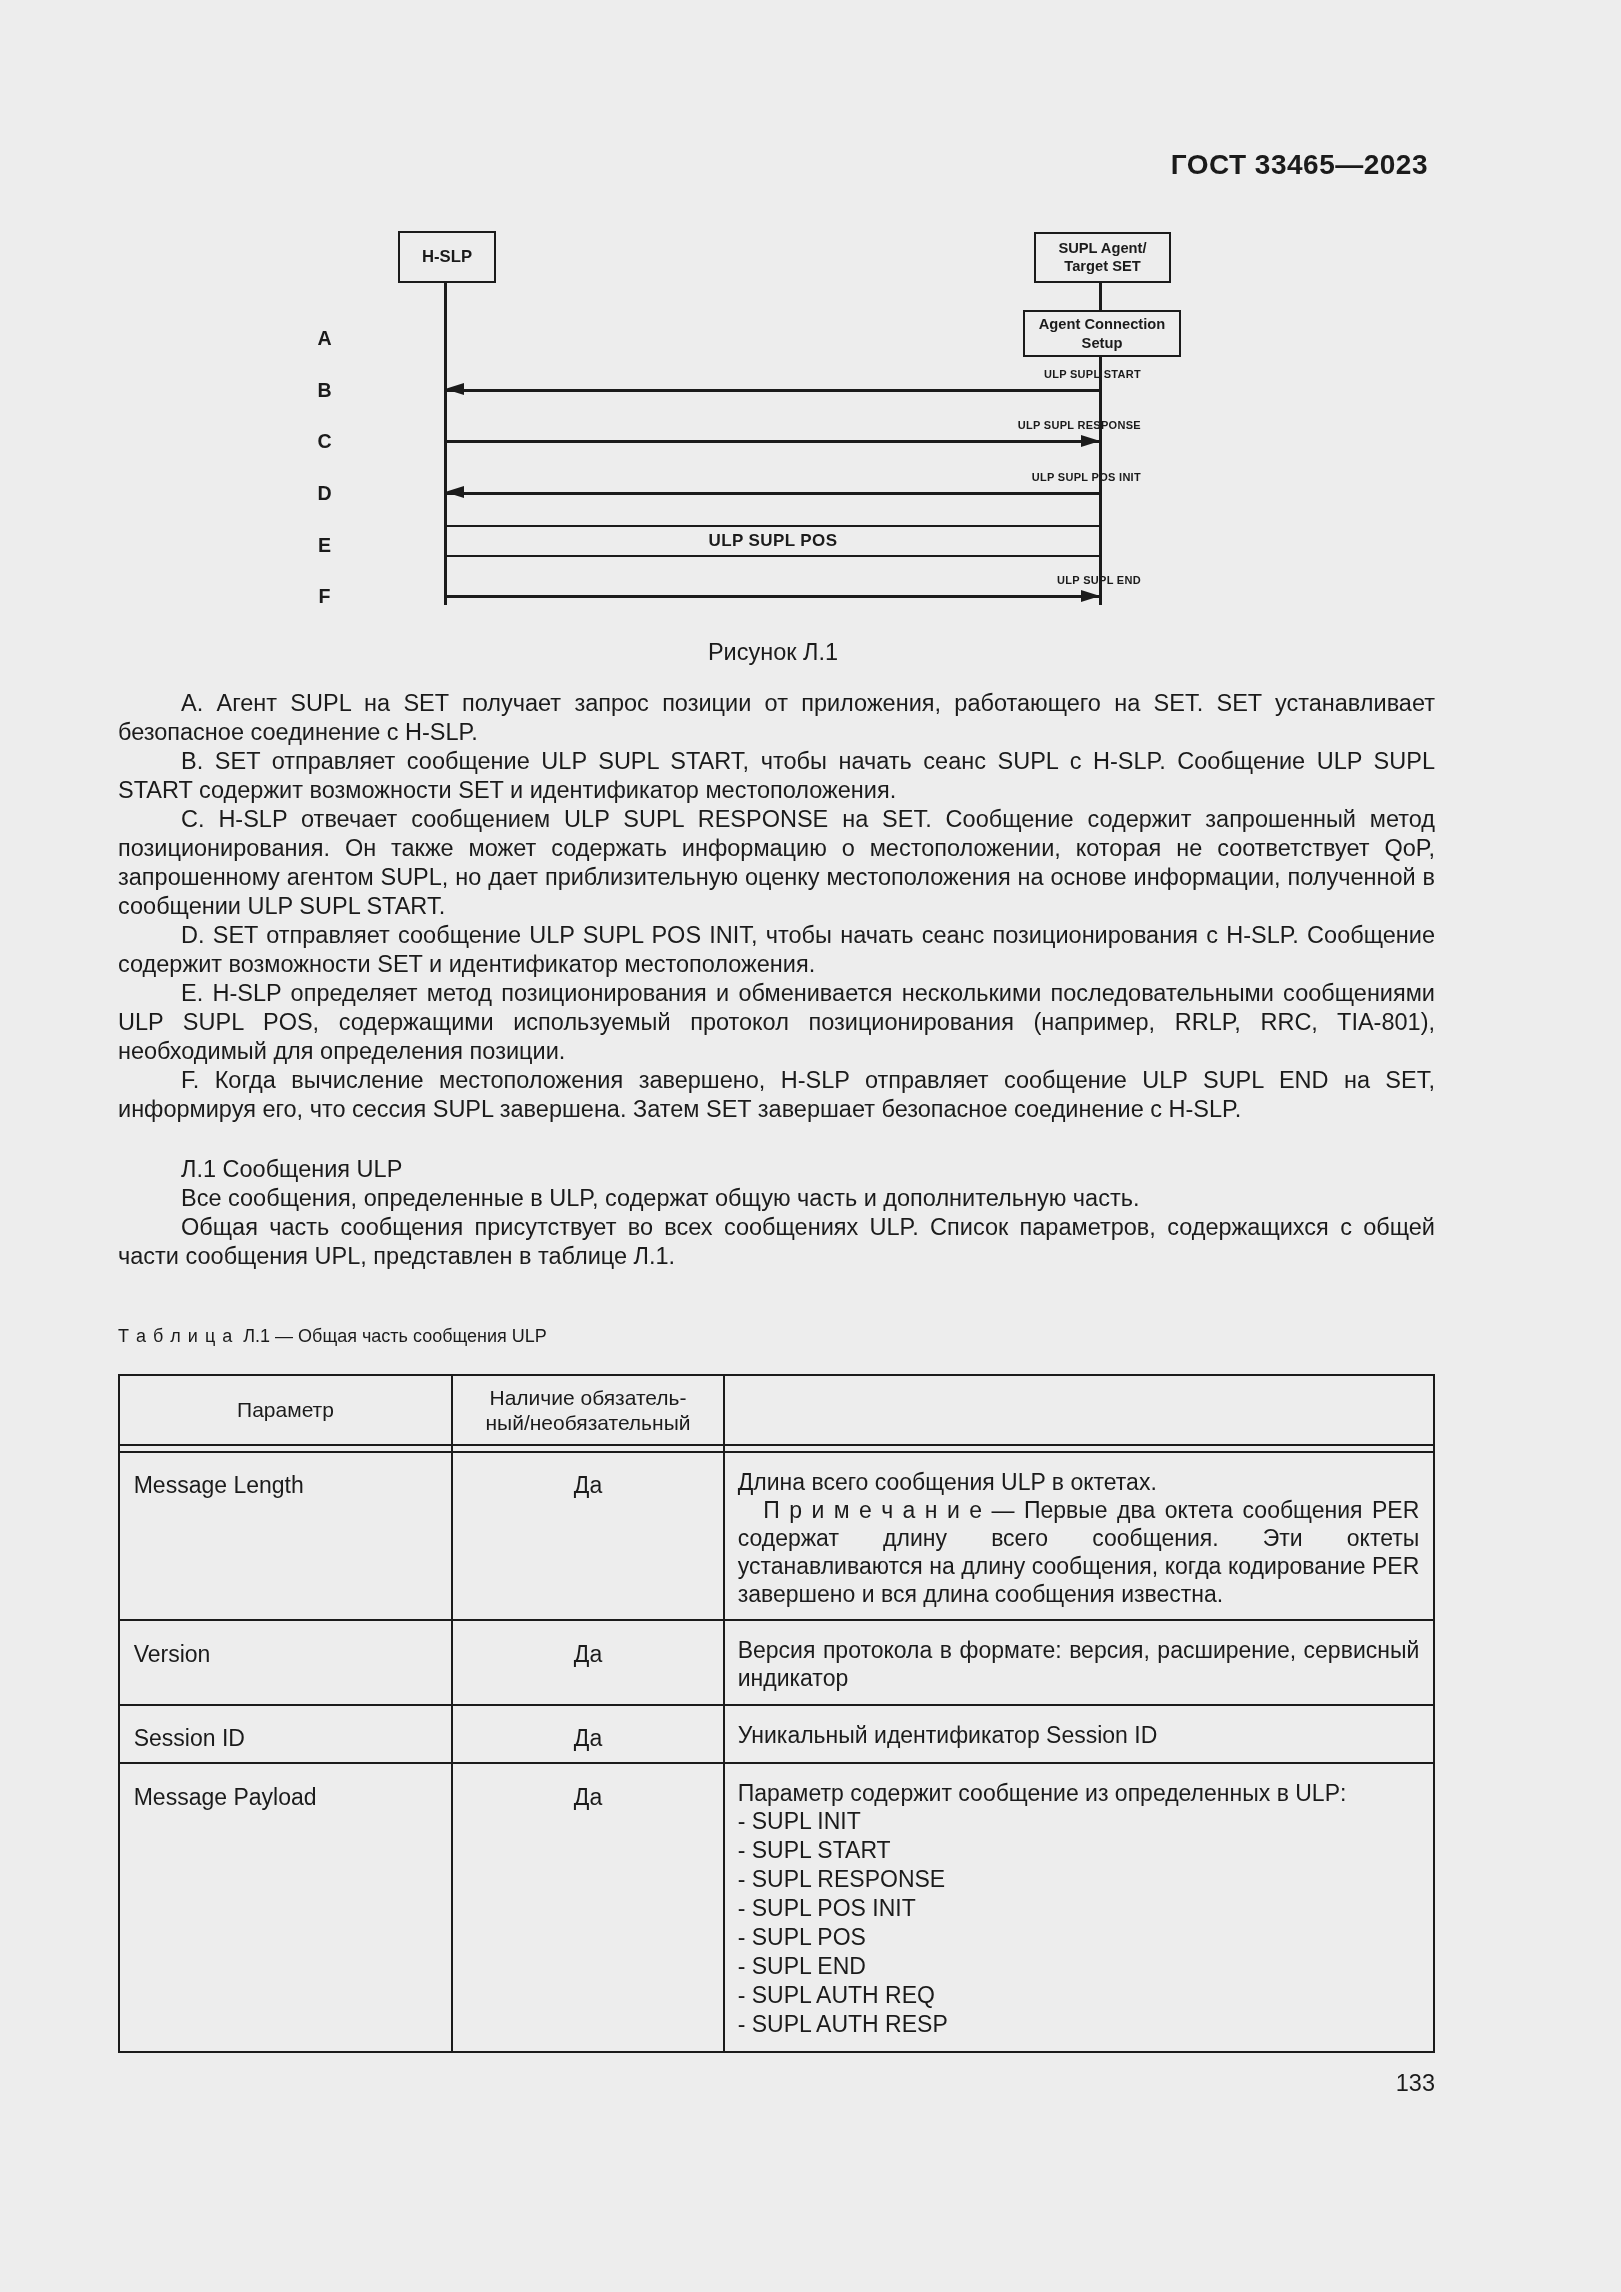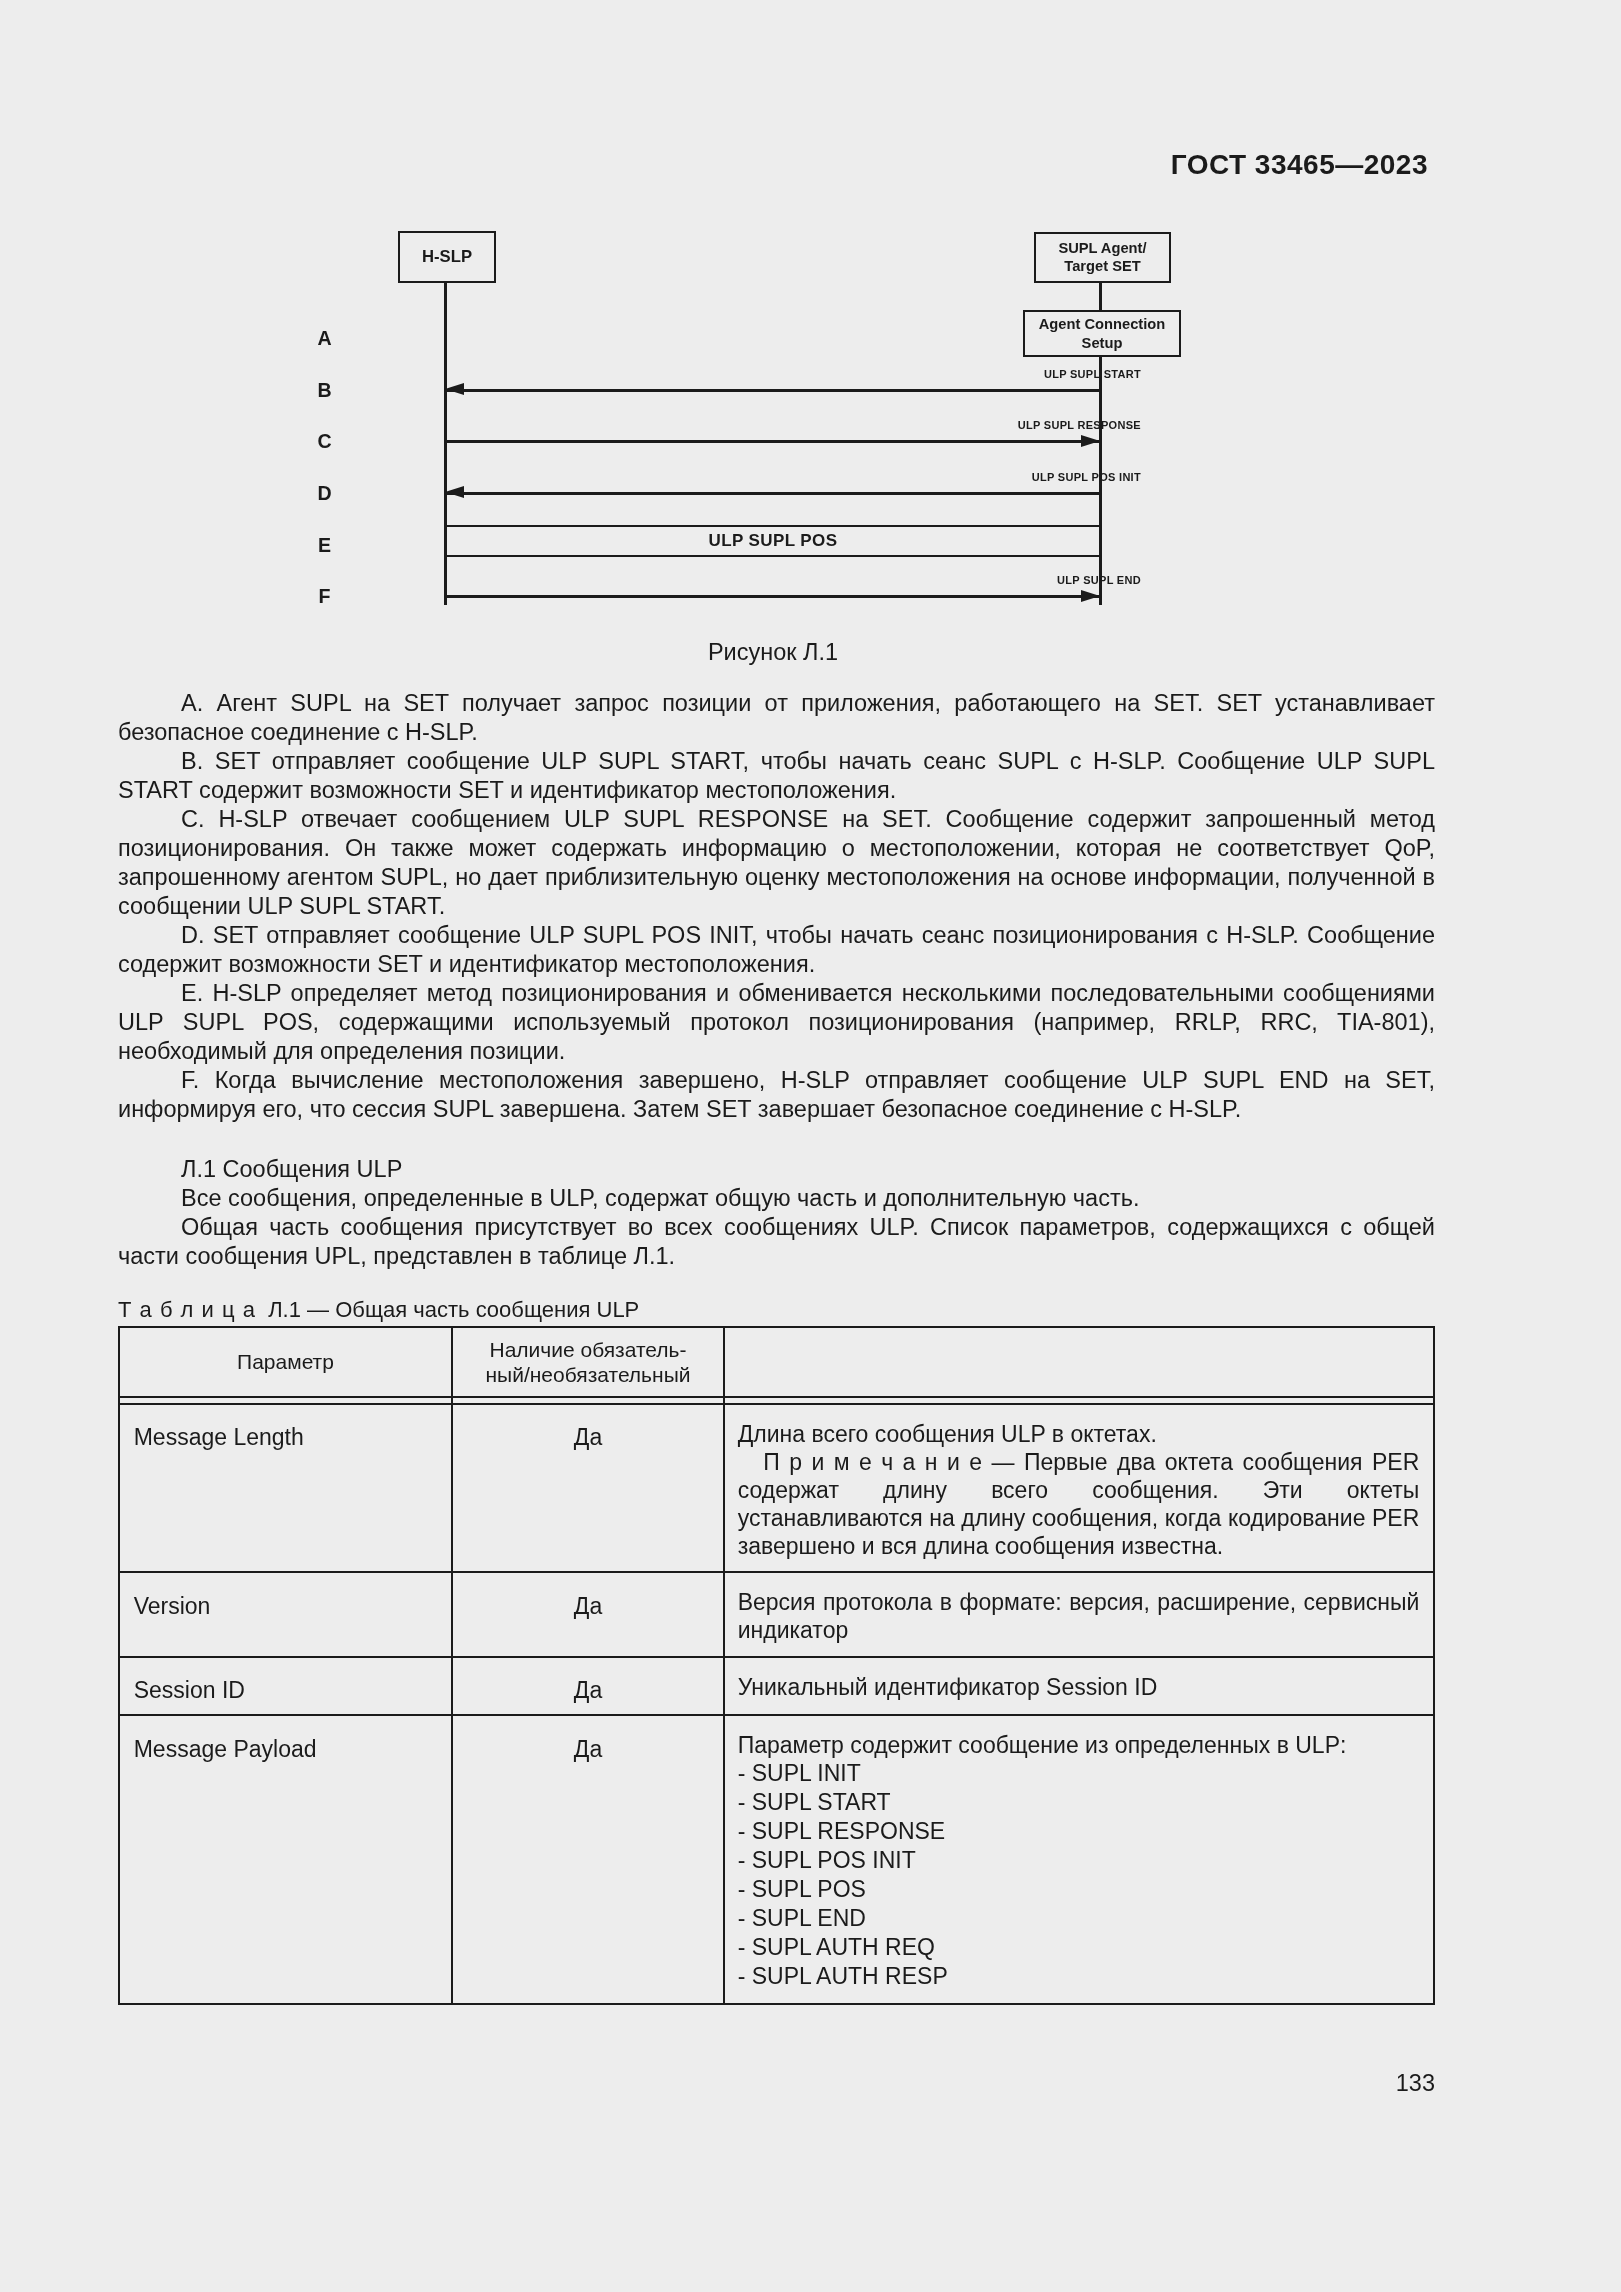--- a/index.html
+++ b/index.html
@@ -58,25 +58,25 @@
     text-indent:63px;
   }
   .content h3{
     margin:0;font-size:23.5px;line-height:29px;font-weight:normal;text-indent:63px;
   }
   .h-first{margin-top:31px !important;}
   .h-second{margin-top:11.8px !important;}
 
   
   .table-title{
-    margin-top:24px;font-size:22px;line-height:29px;
+    margin-top:51px;font-size:18px;line-height:29px;
   }
   .table-title .tt-label{letter-spacing:1px;}
   .gtable{
-    margin-top:2px;border:2.9px solid #1b1b1b;background:#ededed;
+    margin-top:23px;border:2.9px solid #1b1b1b;background:#ededed;
     font-size:23px;
   }
   .trow{display:grid;grid-template-columns:333px 272px 1fr;}
   .trow>div{box-sizing:border-box;}
   .c1,.c2{border-right:2.5px solid #1b1b1b;}
   .thead{border-bottom:2px solid #1b1b1b;}
   .thead>div{
     display:flex;flex-direction:column;align-items:center;justify-content:center;
     height:68px;font-size:21px;line-height:25.5px;text-align:center;
   }

